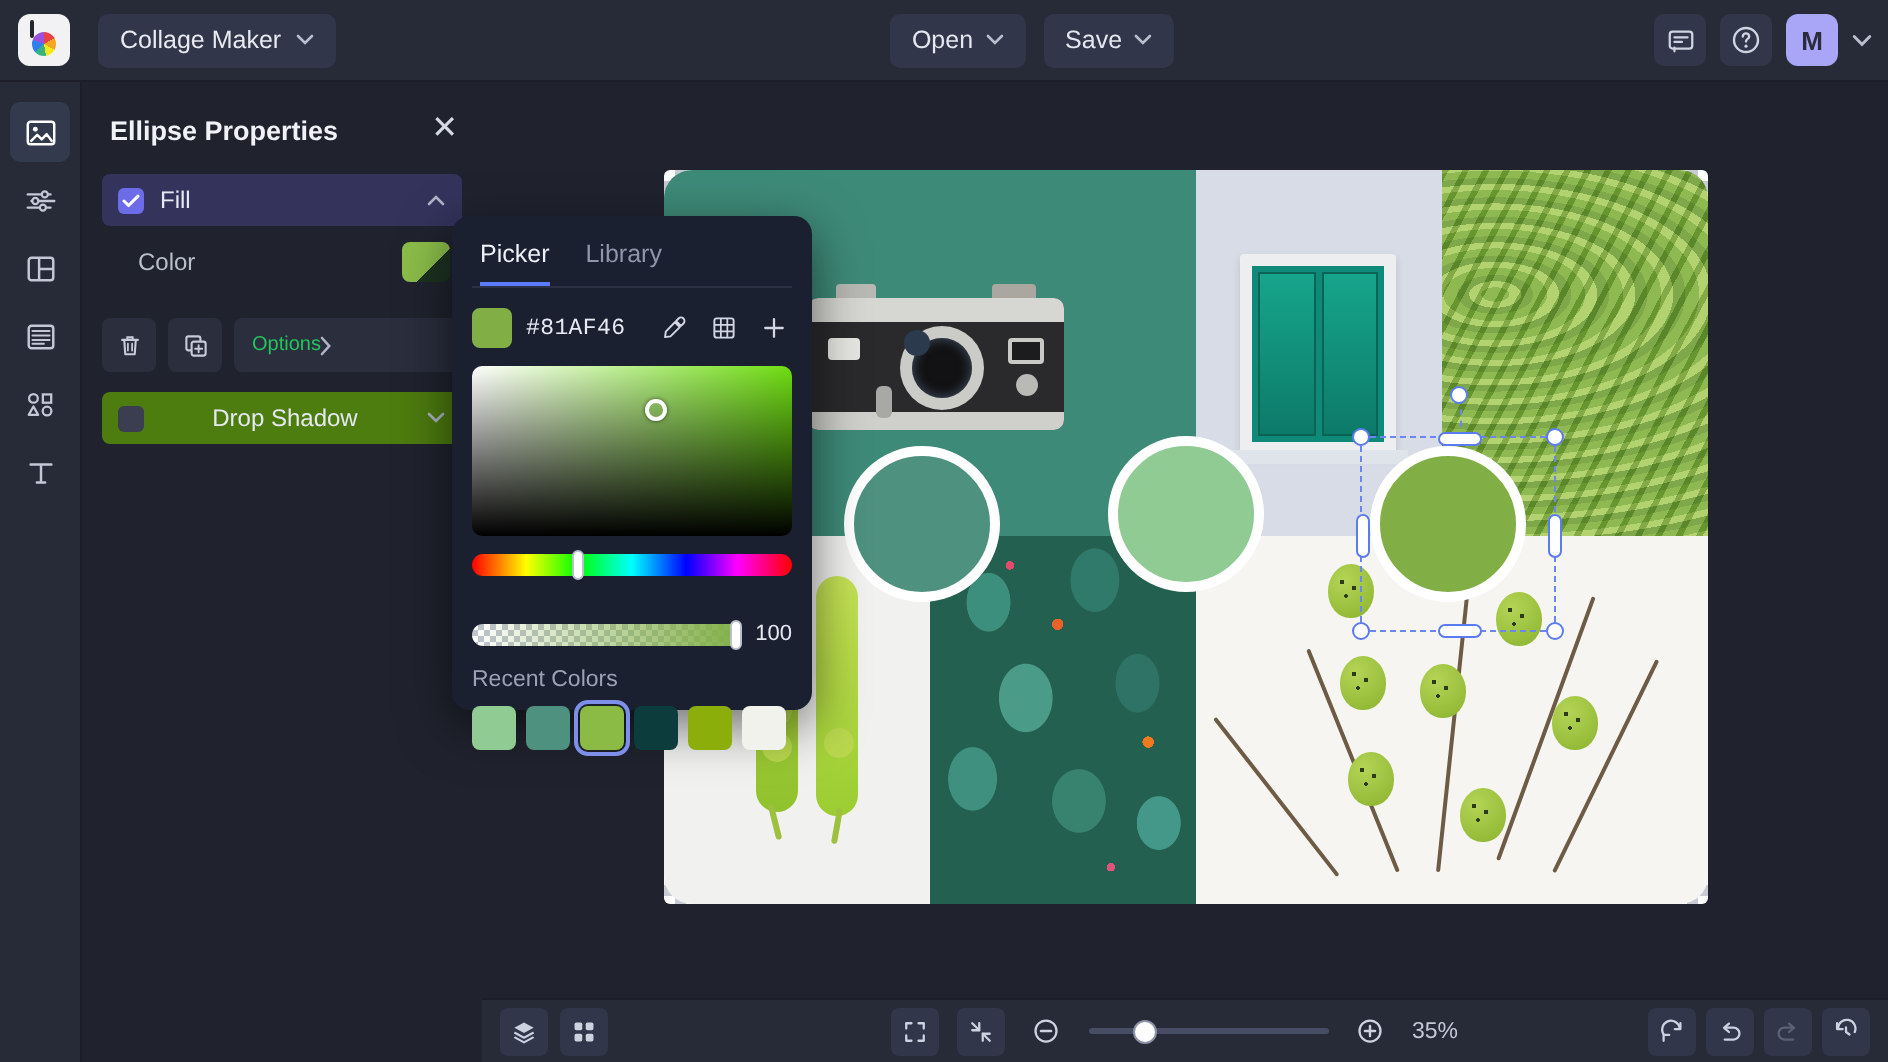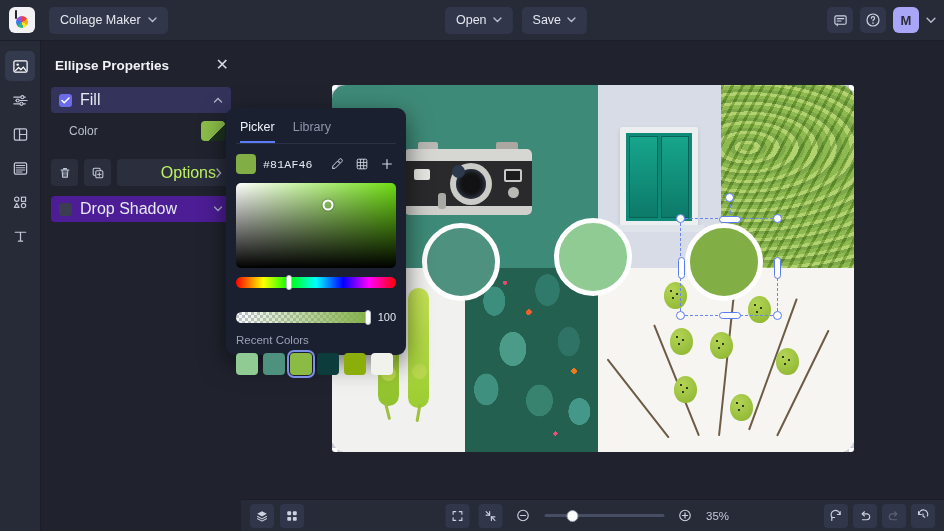--- a/index.html
+++ b/index.html
@@ -84,50 +84,50 @@
     margin: 4px 2px 14px 4px;
   }
   .panel-title { color: #f0f2f7; font-size: 13.5px; font-weight: bold; }
   .close-x { color: #d5d9e4; font-size: 16px; cursor: pointer; line-height: 1; }
 
   .sec-row {
     height: 26px; background: #33335c; border-radius: 4px;
     display: flex; align-items: center; padding: 0 8px; margin-bottom: 2px;
     cursor: pointer; gap: 8px;
   }
-  .sec-row.plain { background: #4c1d95; }
+  .sec-row.plain { background: #4d7c0f; text-align: center; }
   .cb {
     width: 13px; height: 13px; border-radius: 3px; background: #6c6ce8;
     display: flex; align-items: center; justify-content: center; flex: none;
   }
   .cb.off { background: #3a3e50; }
   .cb svg { display: block; }
-  .sec-label { color: #e6e9f1; font-size: 16px; flex: 1; }
+  .sec-label { color: #e6e9f1; font-size: 12px; flex: 1; }
   .sec-chev { color: #aeb5c6; font-size: 10px; }
 
   .sub-row {
     height: 32px; display: flex; align-items: center; justify-content: space-between;
     padding: 0 6px 0 18px; margin-bottom: 2px;
   }
   .sub-label { color: #b9bfcd; font-size: 12px; }
   .swatch-color {
     width: 24px; height: 20px; border-radius: 4px;
     background: linear-gradient(135deg, #8bbd49 0%, #8bbd49 62%, #1d3320 62%, #1d3320 100%);
     cursor: pointer;
   }
 
   .tool-row { display: flex; gap: 6px; margin: 12px 0 10px 0; align-items: center; }
   .tool-btn {
     width: 27px; height: 27px; border-radius: 4px; background: #2a2e3d;
     display: flex; align-items: center; justify-content: center; cursor: pointer; color: #c6ccda;
   }
   .options-btn {
     flex: 1; height: 27px; border-radius: 4px; background: #2a2e3d;
-    display: flex; align-items: center; justify-content: flex-end;
-    padding: 0 9px; color: #bef264; font-size: 16px; cursor: pointer;
+    display: flex; align-items: center; justify-content: flex-start;
+    padding: 0 9px; color: #22c55e; font-size: 10px; cursor: pointer;
   }
 
   
   .picker {
     position: absolute; left: 226px; top: 108px; width: 180px; height: 247px;
     background: #1b2030; border-radius: 9px; padding: 0 10px;
     box-shadow: 0 8px 26px rgba(0,0,0,.55); z-index: 40;
   }
   .tabs { display: flex; gap: 18px; padding: 12px 4px 0 4px; border-bottom: 1px solid #2b3143; }
   .tab { font-size: 12.5px; color: #8e96aa; padding-bottom: 7px; cursor: pointer; }

